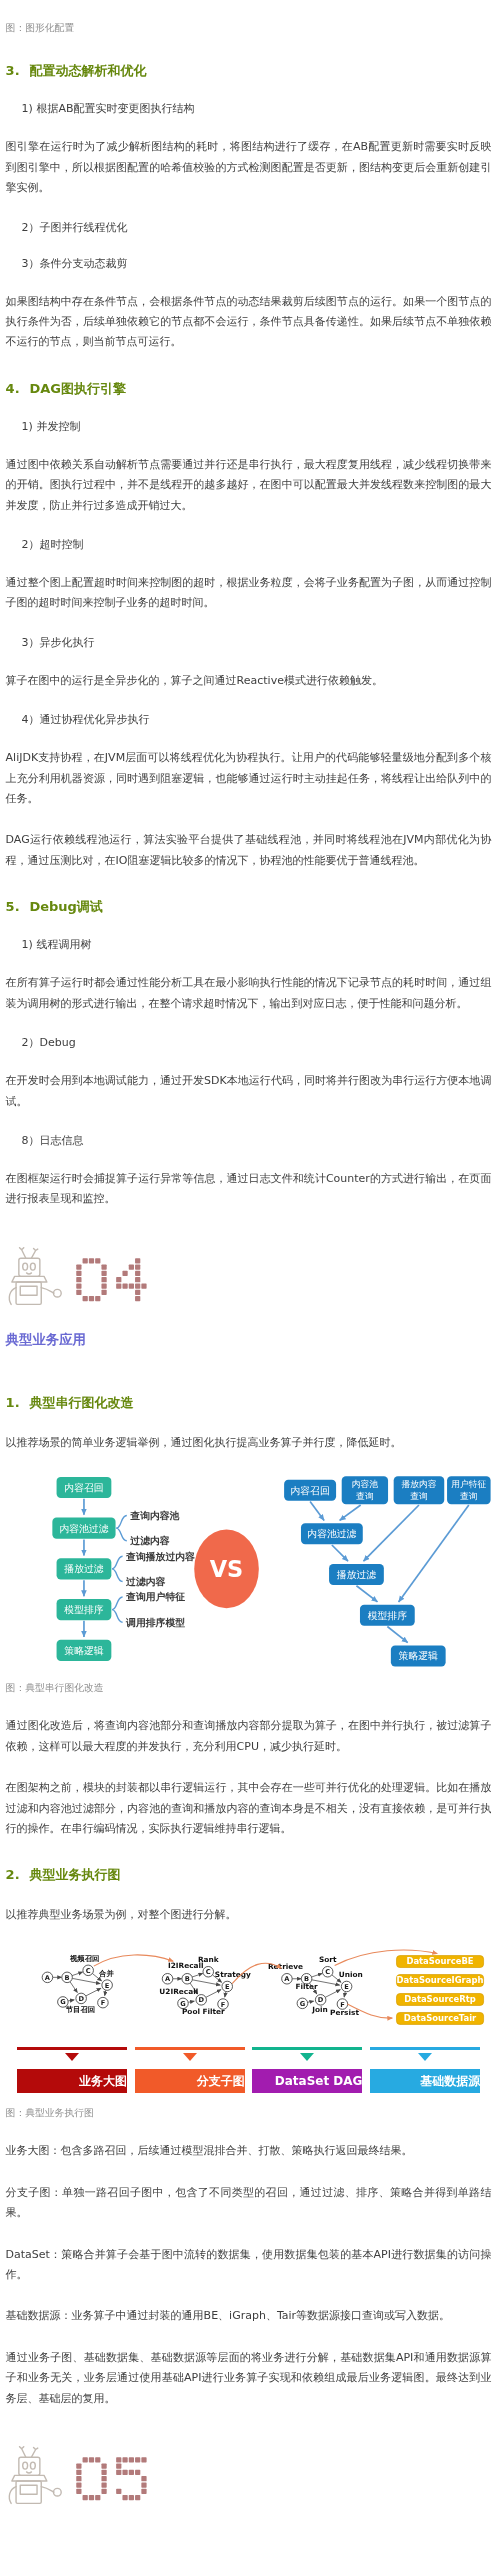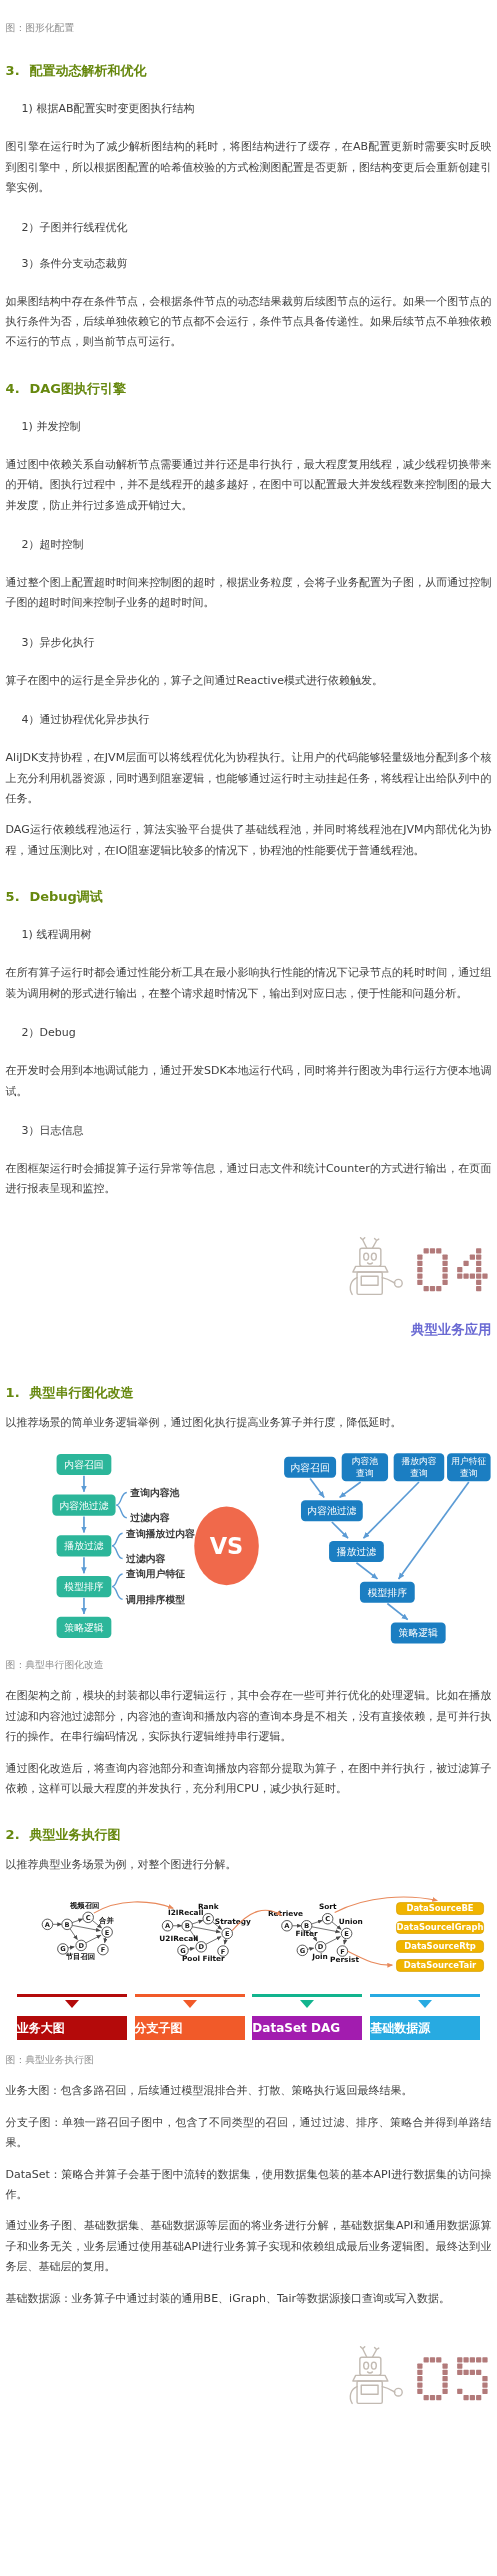--- a/index.html
+++ b/index.html
@@ -3,36 +3,36 @@
 <meta charset="utf-8">
 <style>
   html,body { margin:0; padding:0; background:#ffffff; }
   body { font-family:"DejaVu Sans","Liberation Sans",sans-serif; color:#3e3e3e; }
   .page { width:497px; margin:0 auto; padding:8.4px 5.6px 18px; box-sizing:border-box; background:#fff; }
 
   .caption { text-align:left; color:#8f8f8f; font-size:9.8px; margin:14px 0; }
   h2.sec { color:#66880e; font-size:13px; font-weight:bold; margin:27px 0 8.4px; }
   h2.sec .no { margin-right:9.8px; }
   .item { font-size:11px; margin:21px 16px; color:#3e3e3e; }
-  p.body { font-size:11px; line-height:20.4px; text-align:justify; margin:11px 0; color:#3e3e3e; }
-
-  .chapter { text-align:right; margin:37px 0 45px; }
+  p.body { font-size:11px; line-height:20.4px; text-align:justify; margin:21px 0; color:#3e3e3e; }
+
+  .chapter { text-align:left; margin:37px 0 45px; }
   .chapter svg { display:inline-block; }
   .chapter-title { color:#6a6ad3; font-size:13.4px; font-weight:bold; margin-top:11.2px; }
 
   .diagram { margin:18px 0 4.2px; }
   .diagram svg { display:block; }
 
   .lg-bars { display:flex; gap:7.7px; padding:0 11.2px; margin-top:14px; }
   .lg-col { flex:1; }
   .lg-bar { height:2.8px; }
   .lg-tri { width:0; height:0; border-left:7px solid transparent; border-right:7px solid transparent;
             border-top:8.4px solid #000; margin:3.5px auto 0; }
   .lg-labels { display:flex; gap:7.7px; padding:0 11.2px; margin-top:8.4px; }
-  .lg-label { flex:1; color:#fff; font-weight:bold; font-size:12px; text-align:left;
+  .lg-label { flex:1; color:#fff; font-weight:bold; font-size:12px; text-align:right;
               height:24px; line-height:24px; }
 
   svg text { font-family:"DejaVu Sans","Liberation Sans",sans-serif; }
   .nodebox { fill:#2cb69a; }
   .pnodebox { fill:#1b7ec2; }
   .boxtxt { fill:#ffffff; font-size:14px; text-anchor:middle; }
   .boxtxt2 { fill:#ffffff; font-size:12.5px; text-anchor:middle; }
   .branchtxt { fill:#3a3a3a; font-size:14px; font-weight:bold; }
   .flow { stroke:#5b9bd5; stroke-width:2.4; fill:none; }
   .brc { stroke:#5b9bd5; stroke-width:2; fill:none; }
@@ -71,21 +71,21 @@
   <div class="item">4）通过协程优化异步执行</div>
   <p class="body">AliJDK支持协程，在JVM层面可以将线程优化为协程执行。让用户的代码能够轻量级地分配到多个核上充分利用机器资源，同时遇到阻塞逻辑，也能够通过运行时主动挂起任务，将线程让出给队列中的任务。</p>
   <p class="body">DAG运行依赖线程池运行，算法实验平台提供了基础线程池，并同时将线程池在JVM内部优化为协程，通过压测比对，在IO阻塞逻辑比较多的情况下，协程池的性能要优于普通线程池。</p>
 
   <h2 class="sec"><span class="no">5.</span><span>Debug调试</span></h2>
 
   <div class="item">1) 线程调用树</div>
   <p class="body">在所有算子运行时都会通过性能分析工具在最小影响执行性能的情况下记录节点的耗时时间，通过组装为调用树的形式进行输出，在整个请求超时情况下，输出到对应日志，便于性能和问题分析。</p>
   <div class="item">2）Debug</div>
   <p class="body">在开发时会用到本地调试能力，通过开发SDK本地运行代码，同时将并行图改为串行运行方便本地调试。</p>
-  <div class="item">3）日志信息</div>
+  <div class="item">8）日志信息</div>
   <p class="body">在图框架运行时会捕捉算子运行异常等信息，通过日志文件和统计Counter的方式进行输出，在页面进行报表呈现和监控。</p>
 
   <div class="chapter">
     <svg width="144" height="70" viewBox="0 0 205 100">
       <g class="robot">
         <path d="M28,16 L22,4 M22,4 l-3,-3 M22,4 l3,-3"></path>
         <path d="M36,16 L42,5 M42,5 l-3,-3 M42,5 l3,-2"></path>
         <rect x="18" y="16" width="30" height="26" rx="3"></rect>
         <ellipse cx="27" cy="28" rx="3.5" ry="5"></ellipse>
         <ellipse cx="38" cy="28" rx="3.5" ry="5"></ellipse>
@@ -214,22 +214,22 @@
         <line class="flow" x1="659" y1="44" x2="559" y2="182" marker-end="url(#ab)"></line>
         <line class="flow" x1="464" y1="101" x2="487" y2="124" marker-end="url(#ab)"></line>
         <line class="flow" x1="499" y1="159" x2="529" y2="182" marker-end="url(#ab)"></line>
         <line class="flow" x1="543" y1="217" x2="572" y2="240" marker-end="url(#ab)"></line>
       </g>
     </svg>
   </div>
 
   <div class="caption">图：典型串行图化改造</div>
 
+  <p class="body">通过图化改造后，将查询内容池部分和查询播放内容部分提取为算子，在图中并行执行，被过滤算子依赖，这样可以最大程度的并发执行，充分利用CPU，减少执行延时。</p>
   <p class="body">在图架构之前，模块的封装都以串行逻辑运行，其中会存在一些可并行优化的处理逻辑。比如在播放过滤和内容池过滤部分，内容池的查询和播放内容的查询本身是不相关，没有直接依赖，是可并行执行的操作。在串行编码情况，实际执行逻辑维持串行逻辑。</p>
-  <p class="body">通过图化改造后，将查询内容池部分和查询播放内容部分提取为算子，在图中并行执行，被过滤算子依赖，这样可以最大程度的并发执行，充分利用CPU，减少执行延时。</p>
 
   <h2 class="sec"><span class="no">2.</span><span>典型业务执行图</span></h2>
 
   <p class="body">以推荐典型业务场景为例，对整个图进行分解。</p>
 
   <div class="diagram">
     <svg width="486" height="86" viewBox="0 0 692 122">
       <defs>
         <marker id="as" markerWidth="8" markerHeight="7" refX="6" refY="3" orient="auto" markerUnits="userSpaceOnUse">
           <path d="M0,0 L7,3 L0,6 Z" fill="#4a4a4a"></path>
@@ -371,22 +371,22 @@
       <div class="lg-label" style="background: #a21caf;">DataSet DAG</div>
       <div class="lg-label" style="background: rgb(39, 170, 225);">基础数据源</div>
     </div>
   </div>
 
   <div class="caption">图：典型业务执行图</div>
 
   <p class="body">业务大图：包含多路召回，后续通过模型混排合并、打散、策略执行返回最终结果。</p>
   <p class="body">分支子图：单独一路召回子图中，包含了不同类型的召回，通过过滤、排序、策略合并得到单路结果。</p>
   <p class="body">DataSet：策略合并算子会基于图中流转的数据集，使用数据集包装的基本API进行数据集的访问操作。</p>
+  <p class="body">基础数据源：业务算子中通过封装的通用BE、iGraph、Tair等数据源接口查询或写入数据。</p>
   <p class="body">通过业务子图、基础数据集、基础数据源等层面的将业务进行分解，基础数据集API和通用数据源算子和业务无关，业务层通过使用基础API进行业务算子实现和依赖组成最后业务逻辑图。最终达到业务层、基础层的复用。</p>
-  <p class="body">基础数据源：业务算子中通过封装的通用BE、iGraph、Tair等数据源接口查询或写入数据。</p>
 
   <div class="chapter">
     <svg width="144" height="70" viewBox="0 0 205 100">
       <g class="robot">
         <path d="M28,16 L22,4 M22,4 l-3,-3 M22,4 l3,-3"></path>
         <path d="M36,16 L42,5 M42,5 l-3,-3 M42,5 l3,-2"></path>
         <rect x="18" y="16" width="30" height="26" rx="3"></rect>
         <ellipse cx="27" cy="28" rx="3.5" ry="5"></ellipse>
         <ellipse cx="38" cy="28" rx="3.5" ry="5"></ellipse>
         <path d="M29,37 Q32.5,40 36,37"></path>

